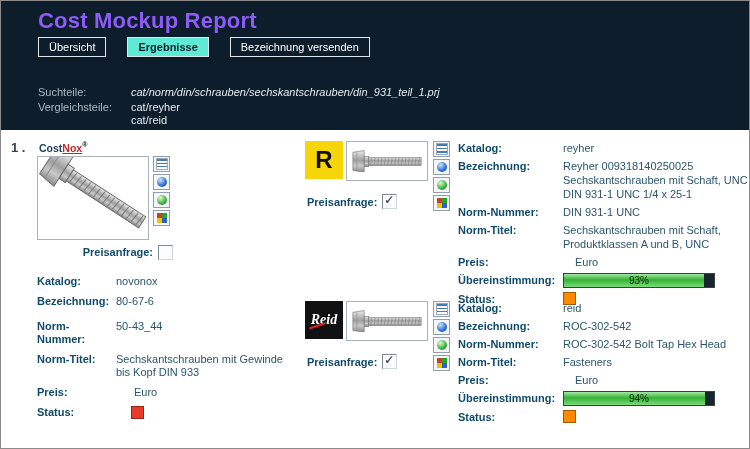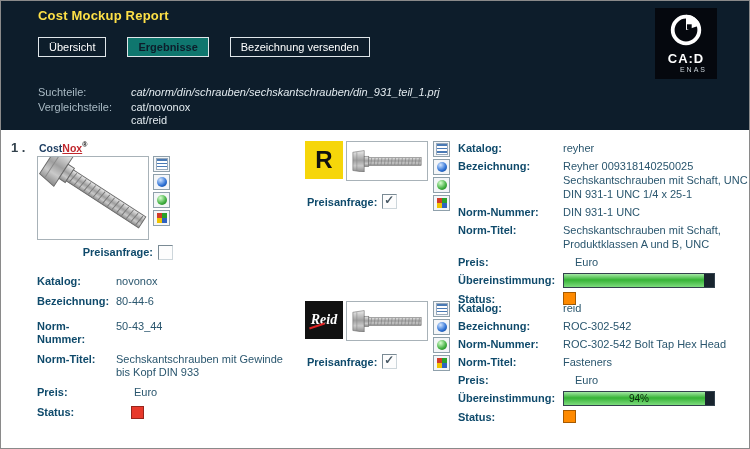--- a/index.html
+++ b/index.html
@@ -1,25 +1,25 @@
 <!DOCTYPE html>
 <html><head>
 <meta charset="utf-8">
 <style>
   html,body{margin:0;padding:0;background:#444;}
   .page{position:relative;width:750px;height:449px;background:#fff;overflow:hidden;
         font-family:"Liberation Sans",sans-serif;box-sizing:border-box;border:1px solid #8a8a8a;}
 
   
   .app-header{position:absolute;left:0;top:0;width:750px;height:129px;background:#0d1d2b;}
-  .app-title{position:absolute;left:37px;top:7px;font-size:13px;font-weight:bold;color:#fde047;letter-spacing:.2px;}
+  .app-title{position:absolute;left:37px;top:7px;font-size:22px;font-weight:bold;color:#8b5cf6;letter-spacing:.2px;}
   .tabs{position:absolute;left:37px;top:36px;display:flex;gap:21px;}
   .tab{height:20px;padding:0 10px;font-size:11px;border:1px solid #dfe6ea;background:transparent;
        color:#fff;font-family:"Liberation Sans",sans-serif;cursor:pointer;line-height:18px;}
-  .tab.active{background:#0f766e;color:#0d1d2b;font-weight:bold;}
+  .tab.active{background:#5eead4;color:#0d1d2b;font-weight:bold;}
   .hdr-summary{position:absolute;left:37px;top:67px;font-size:11px;color:#d3dde3;}
   .hdr-lbl{position:absolute;font-size:11px;color:#a9bac4;}
   .hdr-val{position:absolute;font-size:11px;color:#e2eaef;}
 
   .cad-logo{position:absolute;left:654px;top:7px;width:62px;height:71px;background:#05080e;}
   .cad-logo svg{position:absolute;left:12px;top:3px;width:38px;height:38px;}
   .cad-text{position:absolute;left:0;bottom:4px;width:100%;text-align:center;color:#fff;
             font-size:13px;font-weight:bold;letter-spacing:1px;line-height:11px;}
   .cad-sub{display:block;font-size:7px;font-weight:normal;color:#cdd5da;letter-spacing:2px;text-align:right;padding-right:10px;}
 
@@ -99,34 +99,23 @@
       <button class="tab">Übersicht</button>
       <button class="tab active">Ergebnisse</button>
       <button class="tab">Bezeichnung versenden</button>
     </div>
 
 
     <span class="hdr-lbl" style="left:37px;top:85px;">Suchteile:</span>
     <span class="hdr-val" style="left:130px;top:85px;font-style:italic;">cat/norm/din/schrauben/sechskantschrauben/din_931_teil_1.prj</span>
 
     <span class="hdr-lbl" style="left:37px;top:100px;">Vergleichsteile:</span>
-    <span class="hdr-val" style="left:130px;top:100px;">cat/novonox</span>
+    <span class="hdr-val" style="left:130px;top:100px;">cat/reyher</span>
     <span class="hdr-val" style="left:130px;top:113px;text-align:center;">cat/reid</span>
 
-    <div class="cad-logo">
-      <svg viewBox="0 0 40 40">
-        <circle cx="20" cy="20" r="14" fill="none" stroke="#ffffff" stroke-width="4"></circle>
-        <path d="M20 20 L20 4 A16 16 0 0 1 35 15 Z" fill="#ffffff"></path>
-        <rect x="21" y="14" width="5" height="5" fill="#05080e"></rect>
-      </svg>
-      <div class="cad-text">
-        <span>CA:D</span>
-        <span class="cad-sub">ENAS</span>
-      </div>
-    </div>
   </div>
 
   <div class="row-index">1 .</div>
 
   <div class="part-source">
     <div class="brand">
       <span class="brand-novo">Cost</span><span class="brand-nox">Nox</span><sup>®</sup>
     </div>
 
     <div class="media-row">
@@ -168,21 +157,21 @@
       <span class="cb"></span>
     </div>
 
     <div class="fields">
       <div class="frow">
         <span class="flabel">Katalog:</span>
         <span class="fvalue">novonox</span>
       </div>
       <div class="frow">
         <span class="flabel">Bezeichnung:</span>
-        <span class="fvalue">80-44-6</span>
+        <span class="fvalue">80-67-6</span>
       </div>
       <div class="frow gap">
         <span class="flabel">Norm-Nummer:</span>
         <span class="fvalue">50-43_44</span>
       </div>
       <div class="frow">
         <span class="flabel">Norm-Titel:</span>
         <span class="fvalue">Sechskantschrauben mit Gewinde bis Kopf  DIN 933</span>
       </div>
       <div class="frow">
@@ -259,20 +248,21 @@
           <span class="mvalue">Sechskantschrauben mit Schaft, Produktklassen A und B, UNC</span>
         </div>
       <div class="mrow">
           <span class="mlabel">Preis:</span>
           <span class="mvalue ind12">Euro</span>
         </div>
       <div class="mrow">
         <span class="mlabel">Übereinstimmung:</span>
         <span class="progress">
           <span class="progress-fill" style="display: block; width: 93%;"></span>
+          <span class="progress-text">93%</span>
         </span>
       </div>
       <div class="mrow">
           <span class="mlabel">Status:</span>
           <span class="mvalue"><span class="status-square" style="background: rgb(255, 138, 0);"></span></span>
         </div>
     </div>
   </div>
 
   <div class="match m1">

